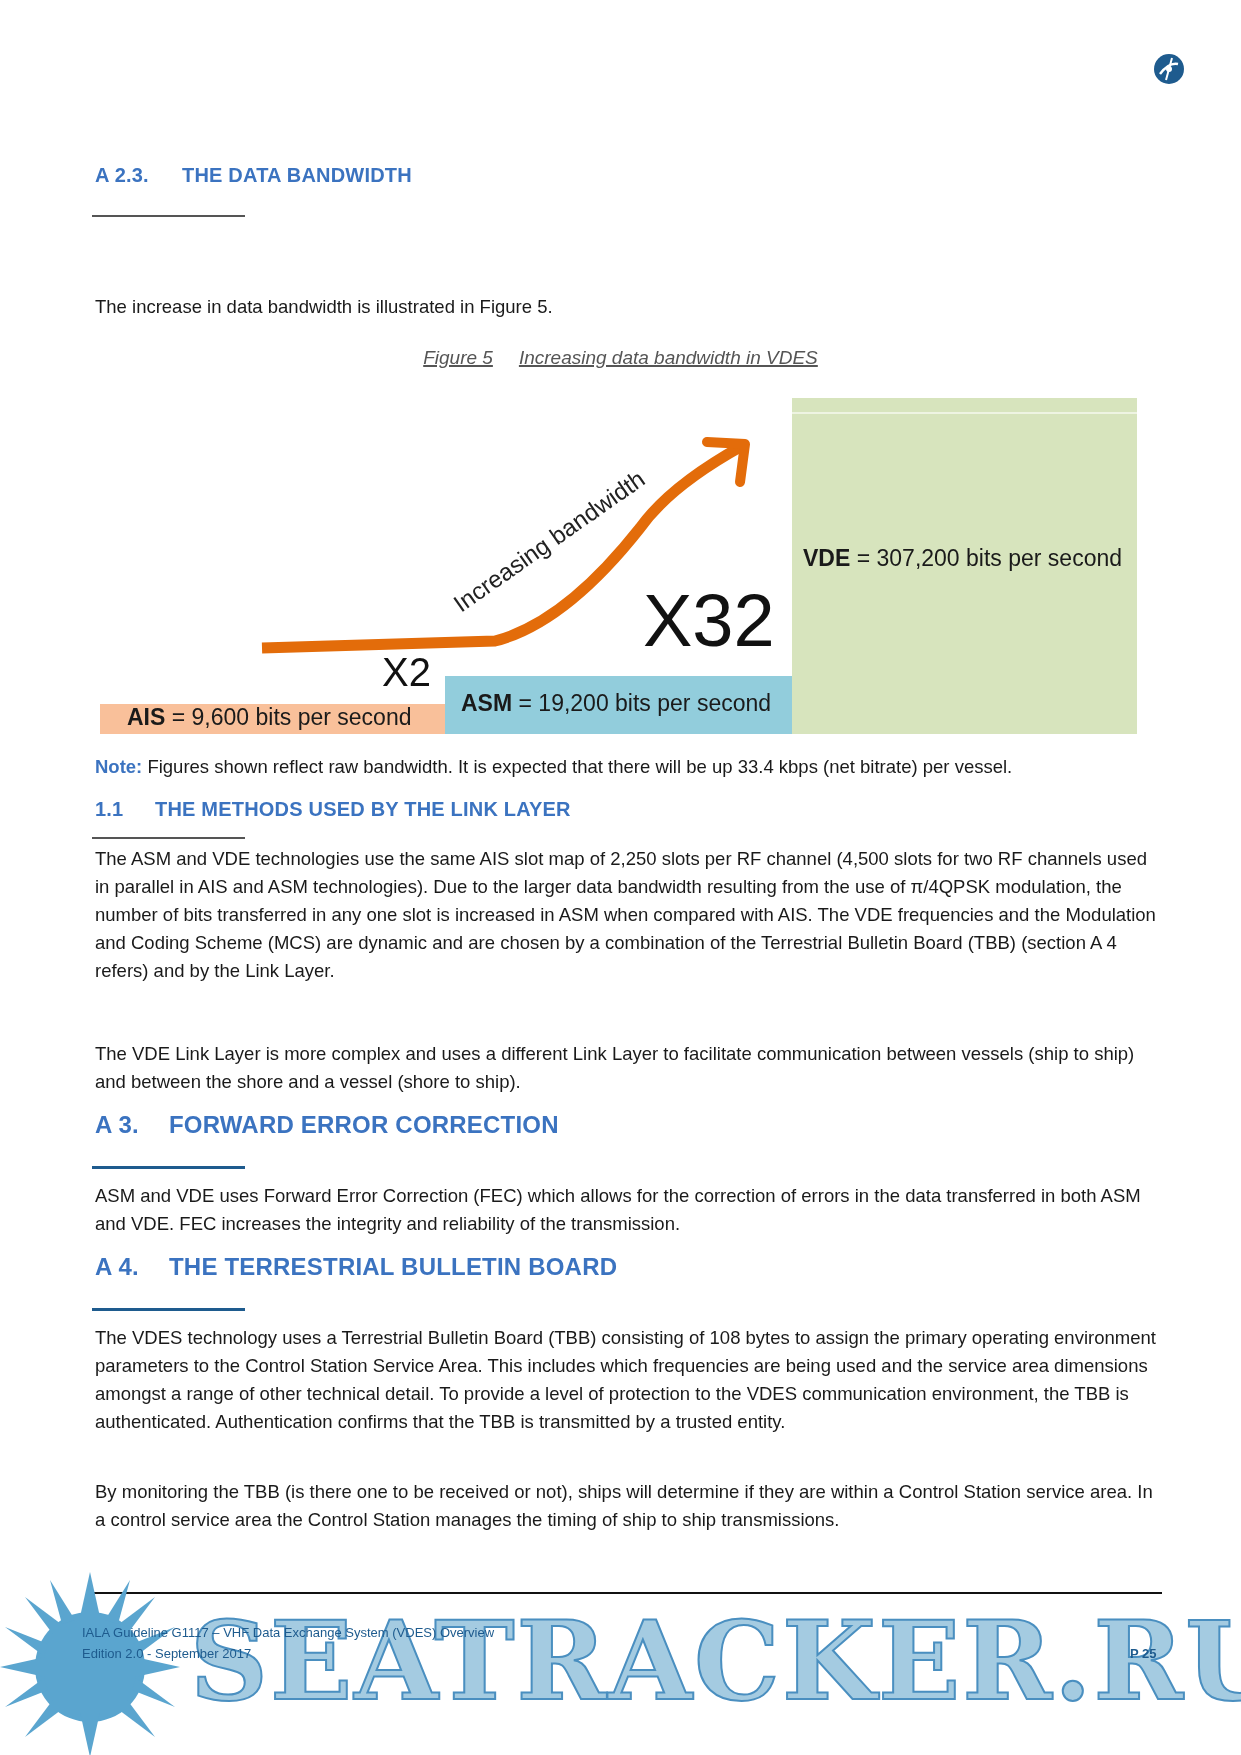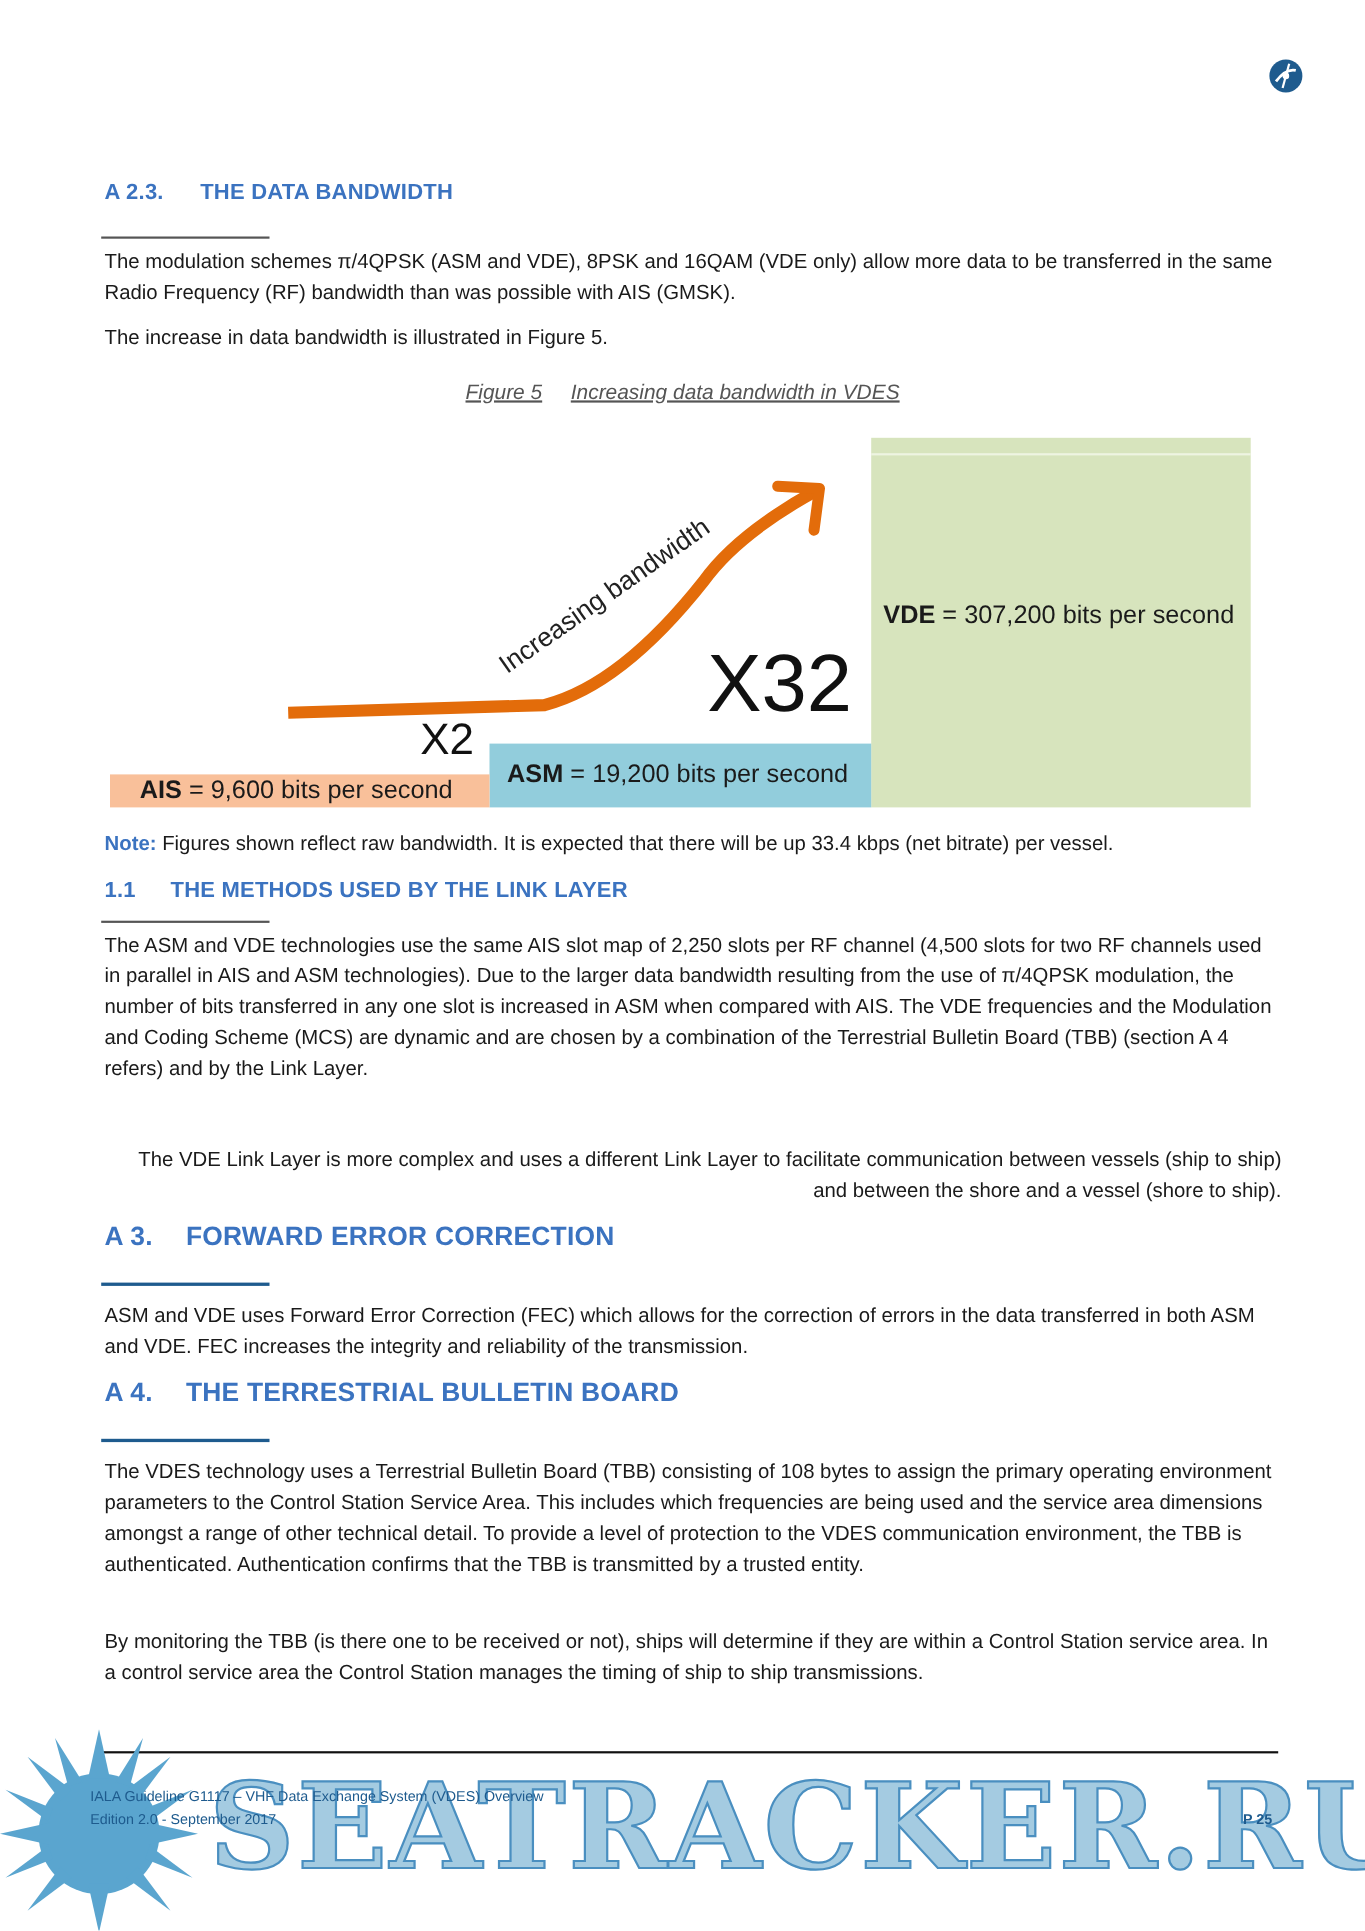--- a/index.html
+++ b/index.html
@@ -42,21 +42,20 @@
     <circle cx="17" cy="17" r="15" fill="#1e5b8e"></circle>
     <path d="M8 22 Q17 10 26 12" stroke="#fff" stroke-width="2.5" fill="none"></path>
     <path d="M20 6 L14 28" stroke="#fff" stroke-width="2"></path>
     <circle cx="17" cy="17" r="3" fill="#fff"></circle>
   </svg>
 
   <div class="h h2" style="top:164px;">
     <span class="num" style="width:87px;">A 2.3.</span><span>THE DATA BANDWIDTH</span>
   </div>
   <div class="rule" style="top:215px;"></div>
-  <div class="p" style="top:224px;">The modulation schemes π/4QPSK (ASM and VDE), 8PSK and 16QAM (VDE only) allow more data to be transferred in the same Radio Frequency (RF) bandwidth than was possible with AIS (GMSK).</div>
   <div class="p" style="top:293px;">The increase in data bandwidth is illustrated in Figure 5.</div>
 
   <div class="cap">
     <span>Figure 5</span><span class="sep"></span><span>Increasing data bandwidth in VDES</span>
   </div>
 
   <div class="fig">
     <div class="bar" style="left:697px; top:0; width:345px; height:336px; background:#d7e4bd;">
       <div style="position:absolute; left:0; right:0; top:14px; height:2px; background:#eef4e2;"></div>
     </div>
@@ -79,21 +78,21 @@
 
   <div class="note">
     <span class="lead">Note:</span><span> Figures shown reflect raw bandwidth.  It is expected that there will be up 33.4 kbps (net bitrate) per vessel.</span>
   </div>
 
   <div class="h h2" style="top:798px;">
     <span class="num" style="width:60px;">1.1</span><span>THE METHODS USED BY THE LINK LAYER</span>
   </div>
   <div class="rule" style="top:837px;"></div>
   <div class="p" style="top:845px;">The ASM and VDE technologies use the same AIS slot map of 2,250 slots per RF channel (4,500 slots for two RF channels used in parallel in AIS and ASM technologies).  Due to the larger data bandwidth resulting from the use of π/4QPSK modulation, the number of bits transferred in any one slot is increased in ASM when compared with AIS. The VDE frequencies and the Modulation and Coding Scheme (MCS) are dynamic and are chosen by a combination of the Terrestrial Bulletin Board (TBB) (section A 4 refers) and by the Link Layer.</div>
-  <div class="p" style="top:1040px;text-align:right;">The VDE Link Layer is more complex and uses a different Link Layer to facilitate communication between vessels (ship to ship) and between the shore and a vessel (shore to ship).</div>
+  <div class="p" style="top:1040px;">The VDE Link Layer is more complex and uses a different Link Layer to facilitate communication between vessels (ship to ship) and between the shore and a vessel (shore to ship).</div>
 
   <div class="h h1" style="top:1111px;">
     <span class="num" style="width:74px;">A 3.</span><span>FORWARD ERROR CORRECTION</span>
   </div>
   <div class="rule blue" style="top:1166px;"></div>
   <div class="p" style="top:1182px;">ASM and VDE uses Forward Error Correction (FEC) which allows for the correction of errors in the data transferred in both ASM and VDE. FEC increases the integrity and reliability of the transmission.</div>
 
   <div class="h h1" style="top:1253px;">
     <span class="num" style="width:74px;">A 4.</span><span>THE TERRESTRIAL BULLETIN BOARD</span>
   </div>

